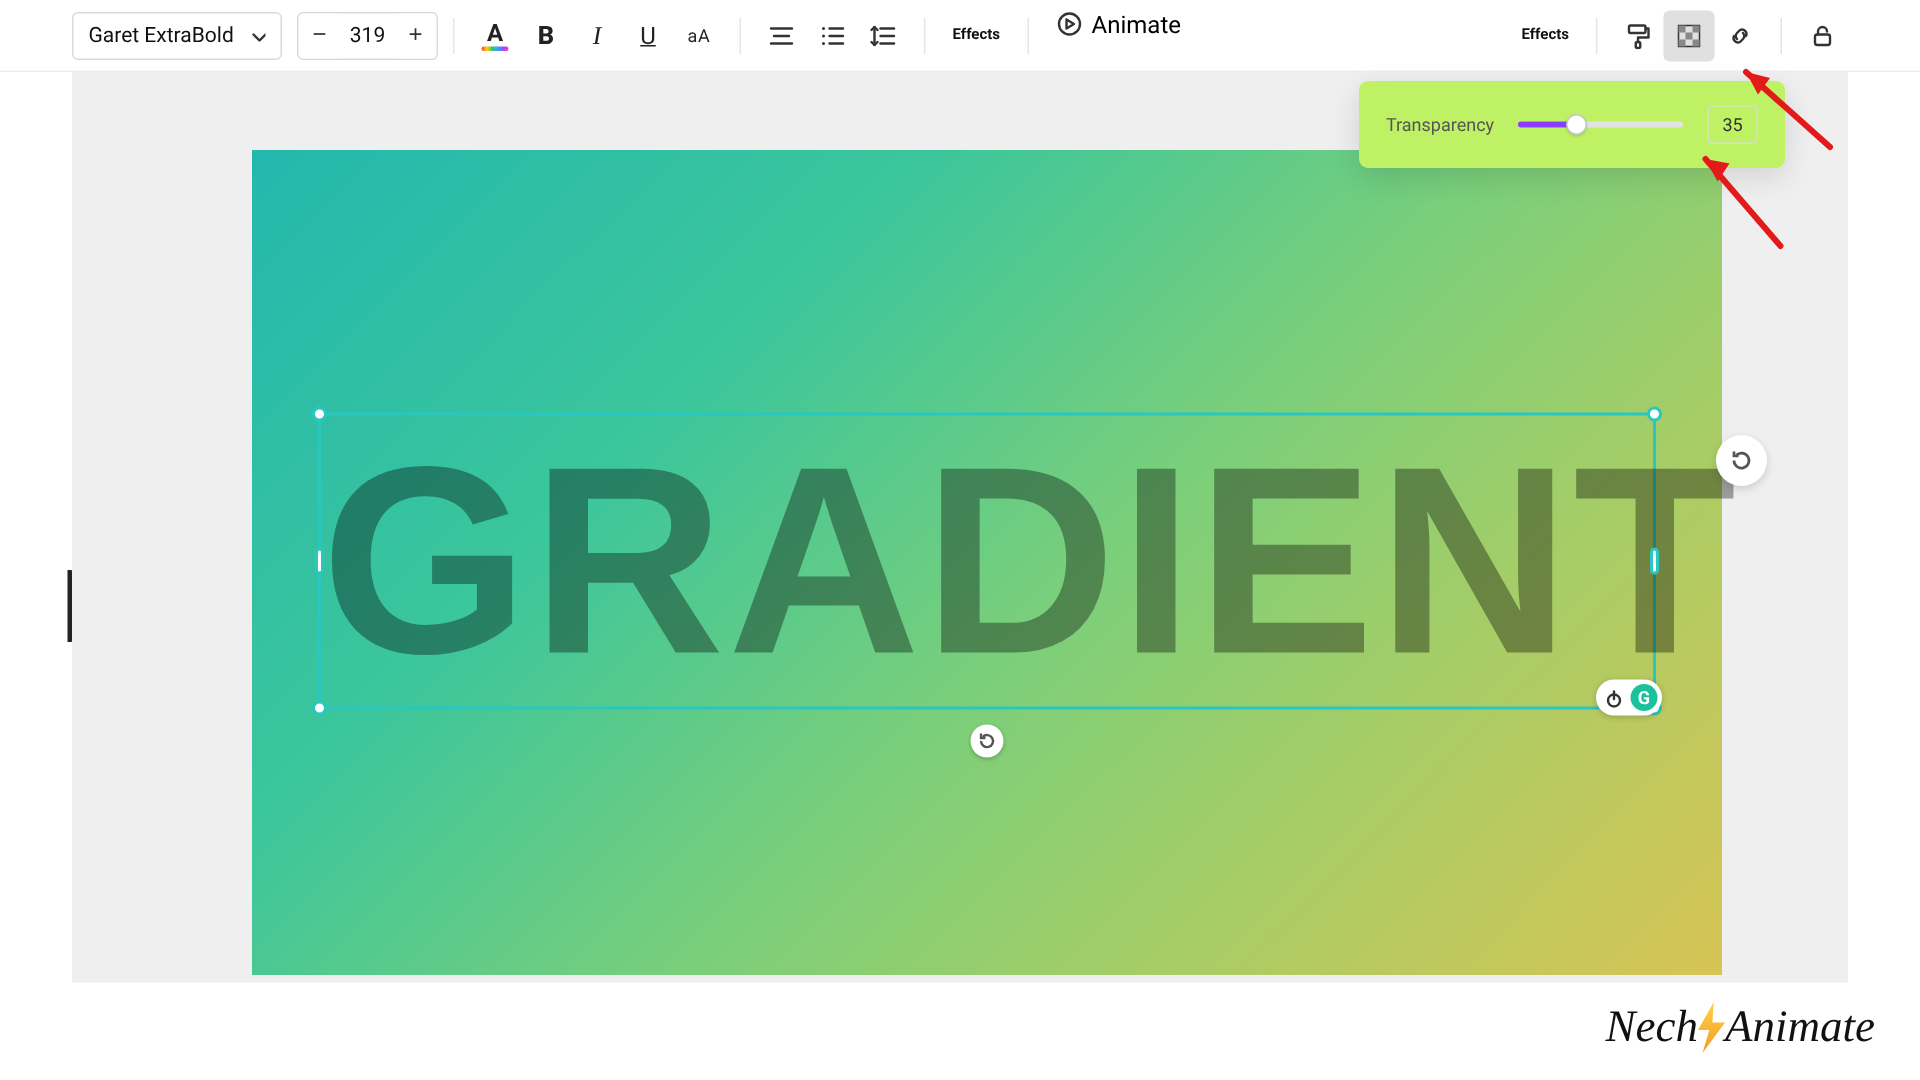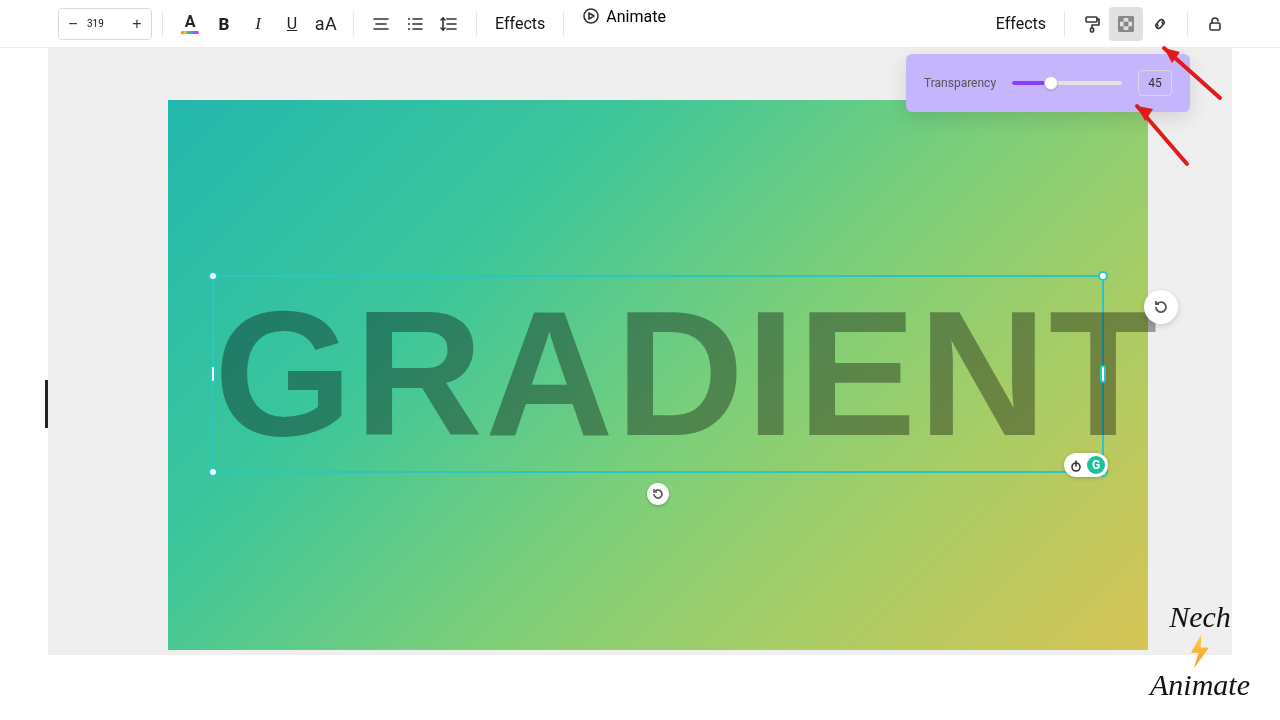--- a/index.html
+++ b/index.html
@@ -5,37 +5,37 @@
   * { box-sizing: border-box; margin: 0; padding: 0; }
   html, body { width: 1280px; height: 720px; font-family: -apple-system, BlinkMacSystemFont, "Segoe UI", Roboto, Arial, sans-serif; background:#fff; overflow:hidden; }
   
   .toolbar { position:absolute; top:0; left:0; right:0; height:48px; background:#fff; display:flex; align-items:center; padding:0 48px 0 48px; gap:0; border-bottom:1px solid #eee; }
   .divider { width:1px; height:24px; background:#e5e5e5; margin:0 10px; }
   .font-select { display:flex; align-items:center; border:1px solid #d9d9d9; border-radius:4px; height:32px; padding:0 10px; width:140px; cursor:pointer; justify-content:space-between; }
   .font-select span { font-size:14px; color:#111; white-space:nowrap; overflow:hidden; text-overflow:ellipsis; }
   .font-select .chev { width:10px; height:10px; }
   .stepper { display:flex; align-items:center; border:1px solid #d9d9d9; border-radius:4px; height:32px; margin-left:10px; overflow:hidden; }
   .stepper button { width:28px; height:30px; background:#fff; border:none; cursor:pointer; font-size:16px; color:#333; display:flex; align-items:center; justify-content:center; }
-  .stepper .val { width:36px; font-size:10px; color:#111; }
+  .stepper .val { width:36px; text-align:center; font-size:14px; color:#111; }
   .tb-btn { width:34px; height:34px; display:flex; align-items:center; justify-content:center; cursor:pointer; border-radius:4px; color:#222; position:relative; }
   .tb-btn.active { background:#e0e0e0; }
-  .tb-txt { padding:0 8px; height:34px; display:flex; align-items:center; cursor:pointer; font-size:16px; color:#111; border-radius:4px; }
+  .tb-txt { padding:0 8px; height:34px; display:flex; align-items:center; cursor:pointer; font-size:10px; color:#111; border-radius:4px;font-weight:bold; }
   .animate { display:flex; gap:6px; padding:0 8px; height:34px; cursor:pointer; border-radius:4px; }
   .spacer { flex:1; }
 
   
   .tc-icon { display:flex; flex-direction:column; align-items:center; line-height:1; }
   .tc-icon .A { font-weight:700; font-size:16px; color:#222; }
   .tc-icon .bar { width:18px; height:3px; border-radius:2px; background:linear-gradient(90deg,#ff3b3b,#ffd400,#36c275,#2aa7ff,#a24bff,#ff3b9b); margin-top:1px; }
 
   
   .b-glyph { font-weight:800; font-size:17px; }
   .i-glyph { font-style:italic; font-family:Georgia,serif; font-size:17px; }
   .u-glyph { text-decoration:underline; font-size:16px; }
-  .case-glyph { font-size:18px; letter-spacing:0.5px; }
+  .case-glyph { font-size:12px; letter-spacing:0.5px; }
 
   
   .ico svg { stroke:#333; stroke-width:1.6; fill:none; stroke-linecap:round; stroke-linejoin:round; }
 
   
   .workspace { position:absolute; top:48px; left:48px; right:48px; bottom:65px; background:#efefef; overflow:hidden; }
   .canvas { position:absolute; left:120px; top:52px; width:980px; height:550px; background:linear-gradient(135deg,#23b8ae 0%, #3cc69b 30%, #7bcf7a 55%, #a7cd66 75%, #d7c455 100%); }
   .sel { position:absolute; left:44px; right:44px; top:175px; height:198px; border:2px solid #29c7c0; }
   .handle { position:absolute; width:10px; height:10px; background:#fff; border:2px solid #29c7c0; border-radius:50%; }
   .h-tl { top:-6px; left:-6px; } .h-tr { top:-6px; right:-6px; }
@@ -47,45 +47,53 @@
   .rotate svg { stroke:#555; stroke-width:1.6; fill:none; }
 
   .grammarly { position:absolute; right:-6px; bottom:-6px; display:flex; align-items:center; background:#fff; border-radius:14px; height:24px; padding:0 3px 0 5px; box-shadow:0 1px 4px rgba(0,0,0,0.2); gap:4px; }
   .grammarly .pw { width:14px; height:14px; }
   .grammarly .g { width:18px; height:18px; border-radius:50%; background:#18c39c; color:#fff; font-size:12px; font-weight:700; display:flex; align-items:center; justify-content:center; }
 
   .refresh-fab { position:absolute; right:-30px; top:190px; width:34px; height:34px; background:#fff; border-radius:50%; box-shadow:0 2px 6px rgba(0,0,0,0.15); display:flex; align-items:center; justify-content:center; cursor:pointer; }
   .refresh-fab svg { stroke:#555; stroke-width:1.8; fill:none; }
 
   
-  .popover { position:absolute; top:54px; right:90px; width:284px; background:#c4b5fd; border-radius:6px; box-shadow:0 6px 20px rgba(0,0,0,0.12); padding:16px 18px; display:flex; align-items:center; gap:16px; }
+  .popover { position:absolute; top:54px; right:90px; width:284px; background:#bef264; border-radius:6px; box-shadow:0 6px 20px rgba(0,0,0,0.12); padding:16px 18px; display:flex; align-items:center; gap:16px; }
   .popover .lbl { font-size:12px; color:#555; }
   .slider { position:relative; flex:1; height:14px; display:flex; align-items:center; }
   .track { position:absolute; left:0; right:0; height:4px; background:#e3e3e3; border-radius:2px; }
   .fill  { position:absolute; left:0; width:35%; height:4px; background:#8b3dff; border-radius:2px; }
   .thumb { position:absolute; left:35%; transform:translate(-50%,0); width:14px; height:14px; border-radius:50%; background:#fff; border:1px solid #c7c7c7; box-shadow:0 1px 2px rgba(0,0,0,0.15); }
   .numbox { width:34px; height:26px; border:1px solid #d9d9d9; border-radius:4px; display:flex; align-items:center; justify-content:center; font-size:12px; color:#333; }
 
   
   .arrow { position:absolute; pointer-events:none; }
   .arrow svg polyline, .arrow svg line, .arrow svg path { stroke:#e21a1a; stroke-width:4; fill:none; stroke-linecap:round; stroke-linejoin:round; }
   .arrow svg polygon { fill:#e21a1a; }
 
   
-  .watermark { position:absolute; right:30px; bottom:18px; font-family:"Brush Script MT","Segoe Script",cursive; font-style:italic; font-size:30px; color:#111; display:flex; align-items:center; gap:0;flex-direction:column; }
+  .watermark { position:absolute; right:30px; bottom:18px; font-family:"Brush Script MT","Segoe Script",cursive; font-style:italic; font-size:30px; color:#111; display:flex; align-items:center; gap:0; }
   .bolt { display:inline-block; width:30px; height:34px; position:relative; margin:0 -6px; }
   .bolt::before { content:""; position:absolute; inset:0; background:linear-gradient(180deg,#ffd24a,#f39b1f); clip-path:polygon(55% 0,20% 55%,45% 55%,30% 100%,80% 40%,52% 40%); }
 
   
   .sidetab { position:absolute; left:45px; top:380px; width:8px; height:48px; background:#222; border-radius:0 6px 6px 0; }
 </style>
 </head>
 <body>
 
 <div class="toolbar">
+  <div class="font-select">
+    <span>Garet ExtraBold</span>
+    <span class="chev ico">
+      <svg viewBox="0 0 12 12" width="12" height="12">
+          <polyline points="2,4 6,8 10,4"></polyline>
+        </svg>
+    </span>
+  </div>
 
   <div class="stepper">
     <button>−</button>
     <div class="val">319</div>
     <button>+</button>
   </div>
 
   <div class="divider"></div>
 
   <div class="tb-btn">
@@ -228,21 +236,21 @@
   </div>
 </div>
 
 <div class="popover">
   <span class="lbl">Transparency</span>
   <div class="slider">
     <div class="track"></div>
     <div class="fill" style="width: 35%;"></div>
     <div class="thumb" style="left: 35%;"></div>
   </div>
-  <div class="numbox">45</div>
+  <div class="numbox">35</div>
 </div>
 
 <div class="arrow" style="left:1150px; top:36px; width:80px; height:70px;">
   <svg width="80" height="70" viewBox="0 0 80 70">
       <line x1="70" y1="62" x2="14" y2="12"></line>
       <polygon points="14,12 30,16 22,27"></polygon>
     </svg>
 </div>
 <div class="arrow" style="left:1125px; top:92px; width:70px; height:80px;">
   <svg width="70" height="80" viewBox="0 0 70 80">

